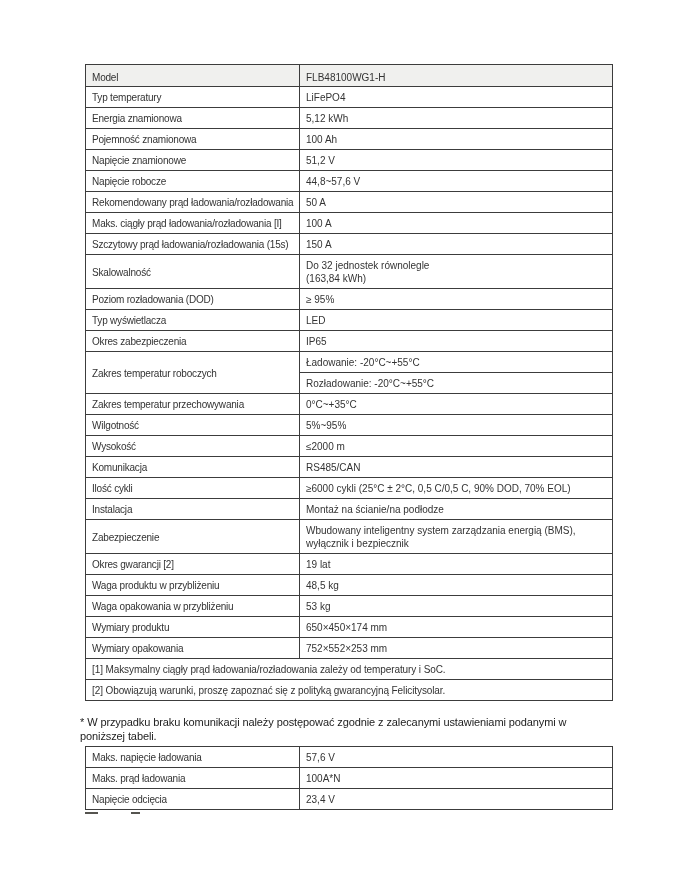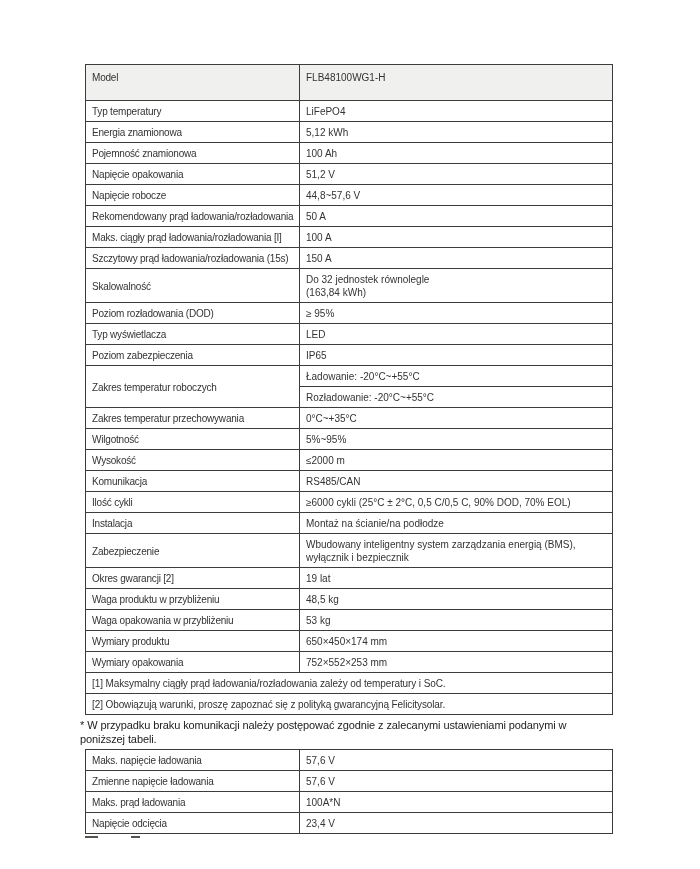--- a/index.html
+++ b/index.html
@@ -33,31 +33,31 @@
   td.lbl {
     text-align: left;
     white-space: nowrap;
     letter-spacing: -0.2px;
     overflow: hidden;
   }
   td.val {
     text-align: left;
     white-space: pre-line;
   }
-  tr.hdr td { background: #f0f0ee; padding-top: 6px; padding-bottom: 16px; }
+  tr.hdr td { background: #f0f0ee; padding-top: 6px; padding-bottom: 2px; }
   td.sub { padding-top: 2px; padding-bottom: 2px; }
   td.fnc {
     text-align: left;
     white-space: normal;
     letter-spacing: -0.1px;
     padding: 5px 6px 4px 7px;
     margin-top: 24px;
   }
   .note {
-    margin: 3px 0 3px -5px;
+    margin: 14px 0 3px -5px;
     width: 534px;
     font-size: 11px;
     line-height: 14px;
     color: #222222;
     letter-spacing: -0.1px;
   }
   .clipped {
     margin-top: 2px;
     height: 3px;
     overflow: hidden;
@@ -90,21 +90,21 @@
       </tr>
       <tr>
         <td class="lbl">Energia znamionowa</td>
         <td class="val">5,12 kWh</td>
       </tr>
       <tr>
         <td class="lbl">Pojemność znamionowa</td>
         <td class="val">100 Ah</td>
       </tr>
       <tr>
-        <td class="lbl">Napięcie opakowania</td>
+        <td class="lbl">Napięcie znamionowe</td>
         <td class="val">51,2 V</td>
       </tr>
       <tr>
         <td class="lbl">Napięcie robocze</td>
         <td class="val">44,8~57,6 V</td>
       </tr>
       <tr>
         <td class="lbl">Rekomendowany prąd ładowania/rozładowania</td>
         <td class="val">50 A</td>
       </tr>
@@ -123,21 +123,21 @@
       </tr>
       <tr>
         <td class="lbl">Poziom rozładowania (DOD)</td>
         <td class="val">≥ 95%</td>
       </tr>
       <tr>
         <td class="lbl">Typ wyświetlacza</td>
         <td class="val">LED</td>
       </tr>
       <tr>
-        <td class="lbl">Poziom zabezpieczenia</td>
+        <td class="lbl">Okres zabezpieczenia</td>
         <td class="val">IP65</td>
       </tr>
       <tr>
         <td class="lbl" rowspan="2">Zakres temperatur roboczych</td>
         <td class="val sub">Ładowanie: -20°C~+55°C</td>
       </tr>
       <tr>
         <td class="val sub">Rozładowanie: -20°C~+55°C</td>
       </tr>
       <tr>
@@ -204,24 +204,20 @@
     <colgroup>
         <col class="c1">
         <col class="c2">
       </colgroup>
     <tbody>
       <tr>
         <td class="lbl">Maks. napięcie ładowania</td>
         <td class="val">57,6 V</td>
       </tr>
       <tr>
-        <td class="lbl">Zmienne napięcie ładowania</td>
-        <td class="val">57,6 V</td>
-      </tr>
-      <tr>
         <td class="lbl">Maks. prąd ładowania</td>
         <td class="val">100A*N</td>
       </tr>
       <tr>
         <td class="lbl">Napięcie odcięcia</td>
         <td class="val">23,4 V</td>
       </tr>
     </tbody>
   </table>
 

